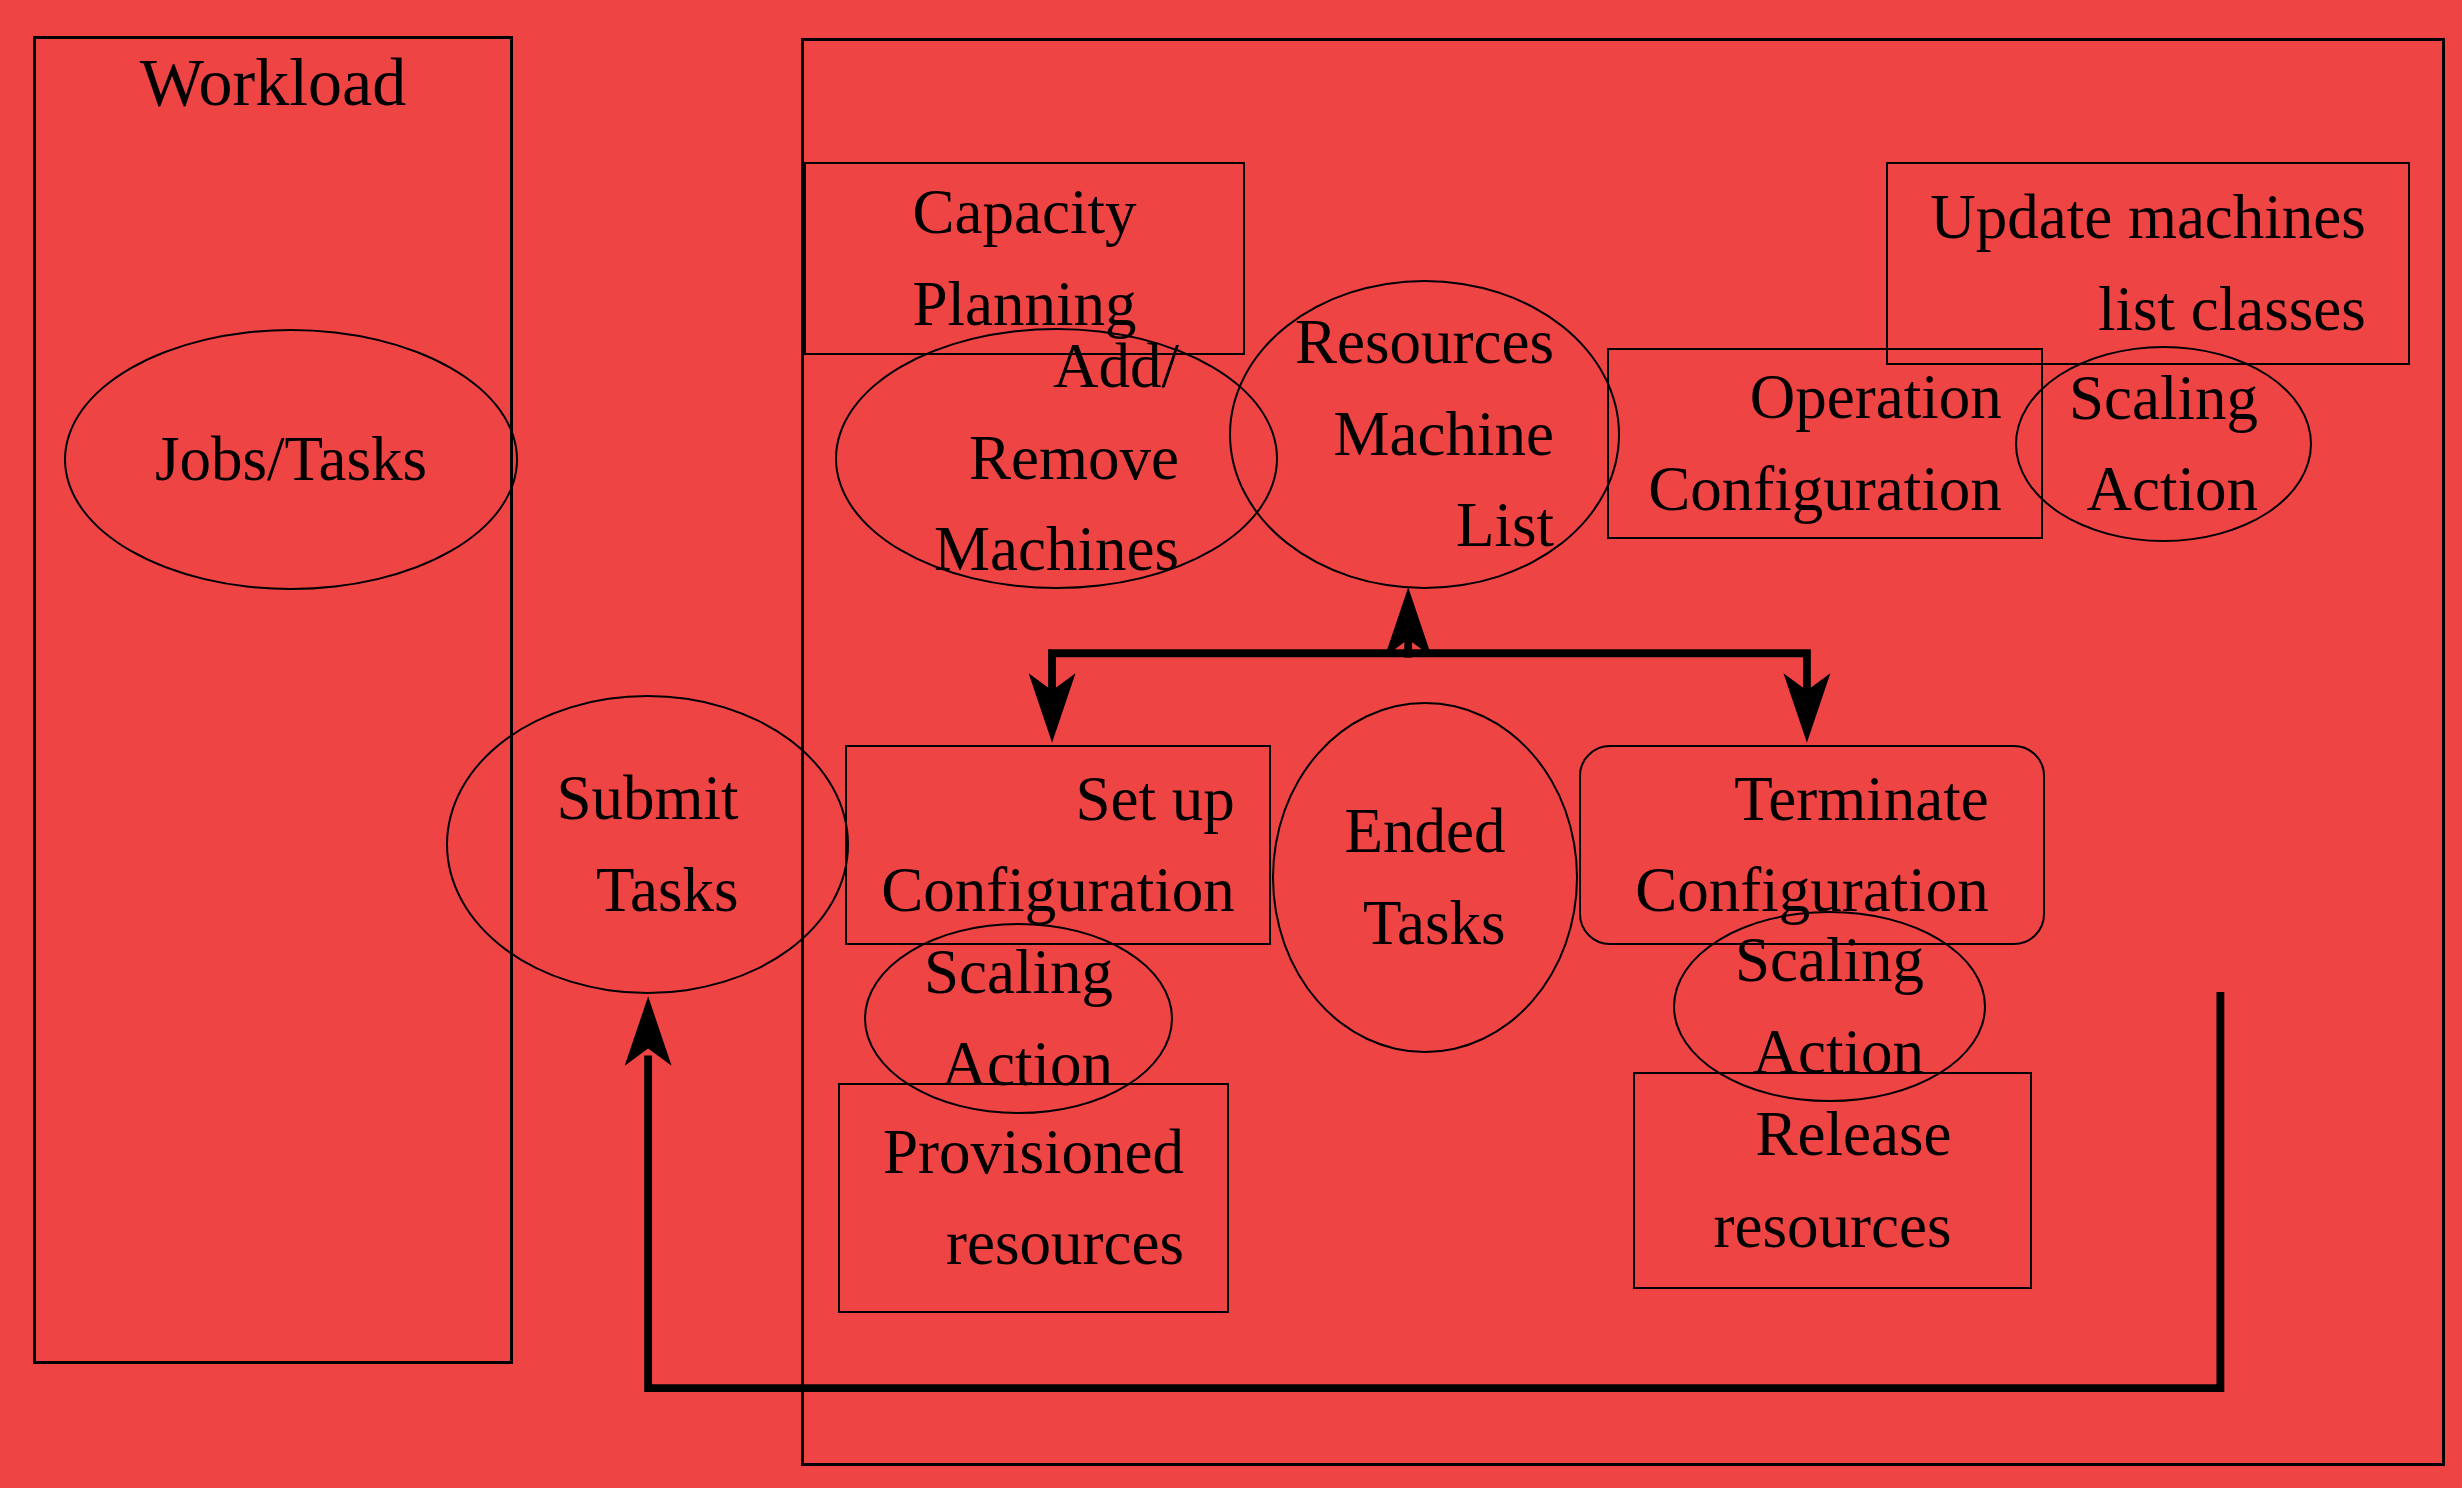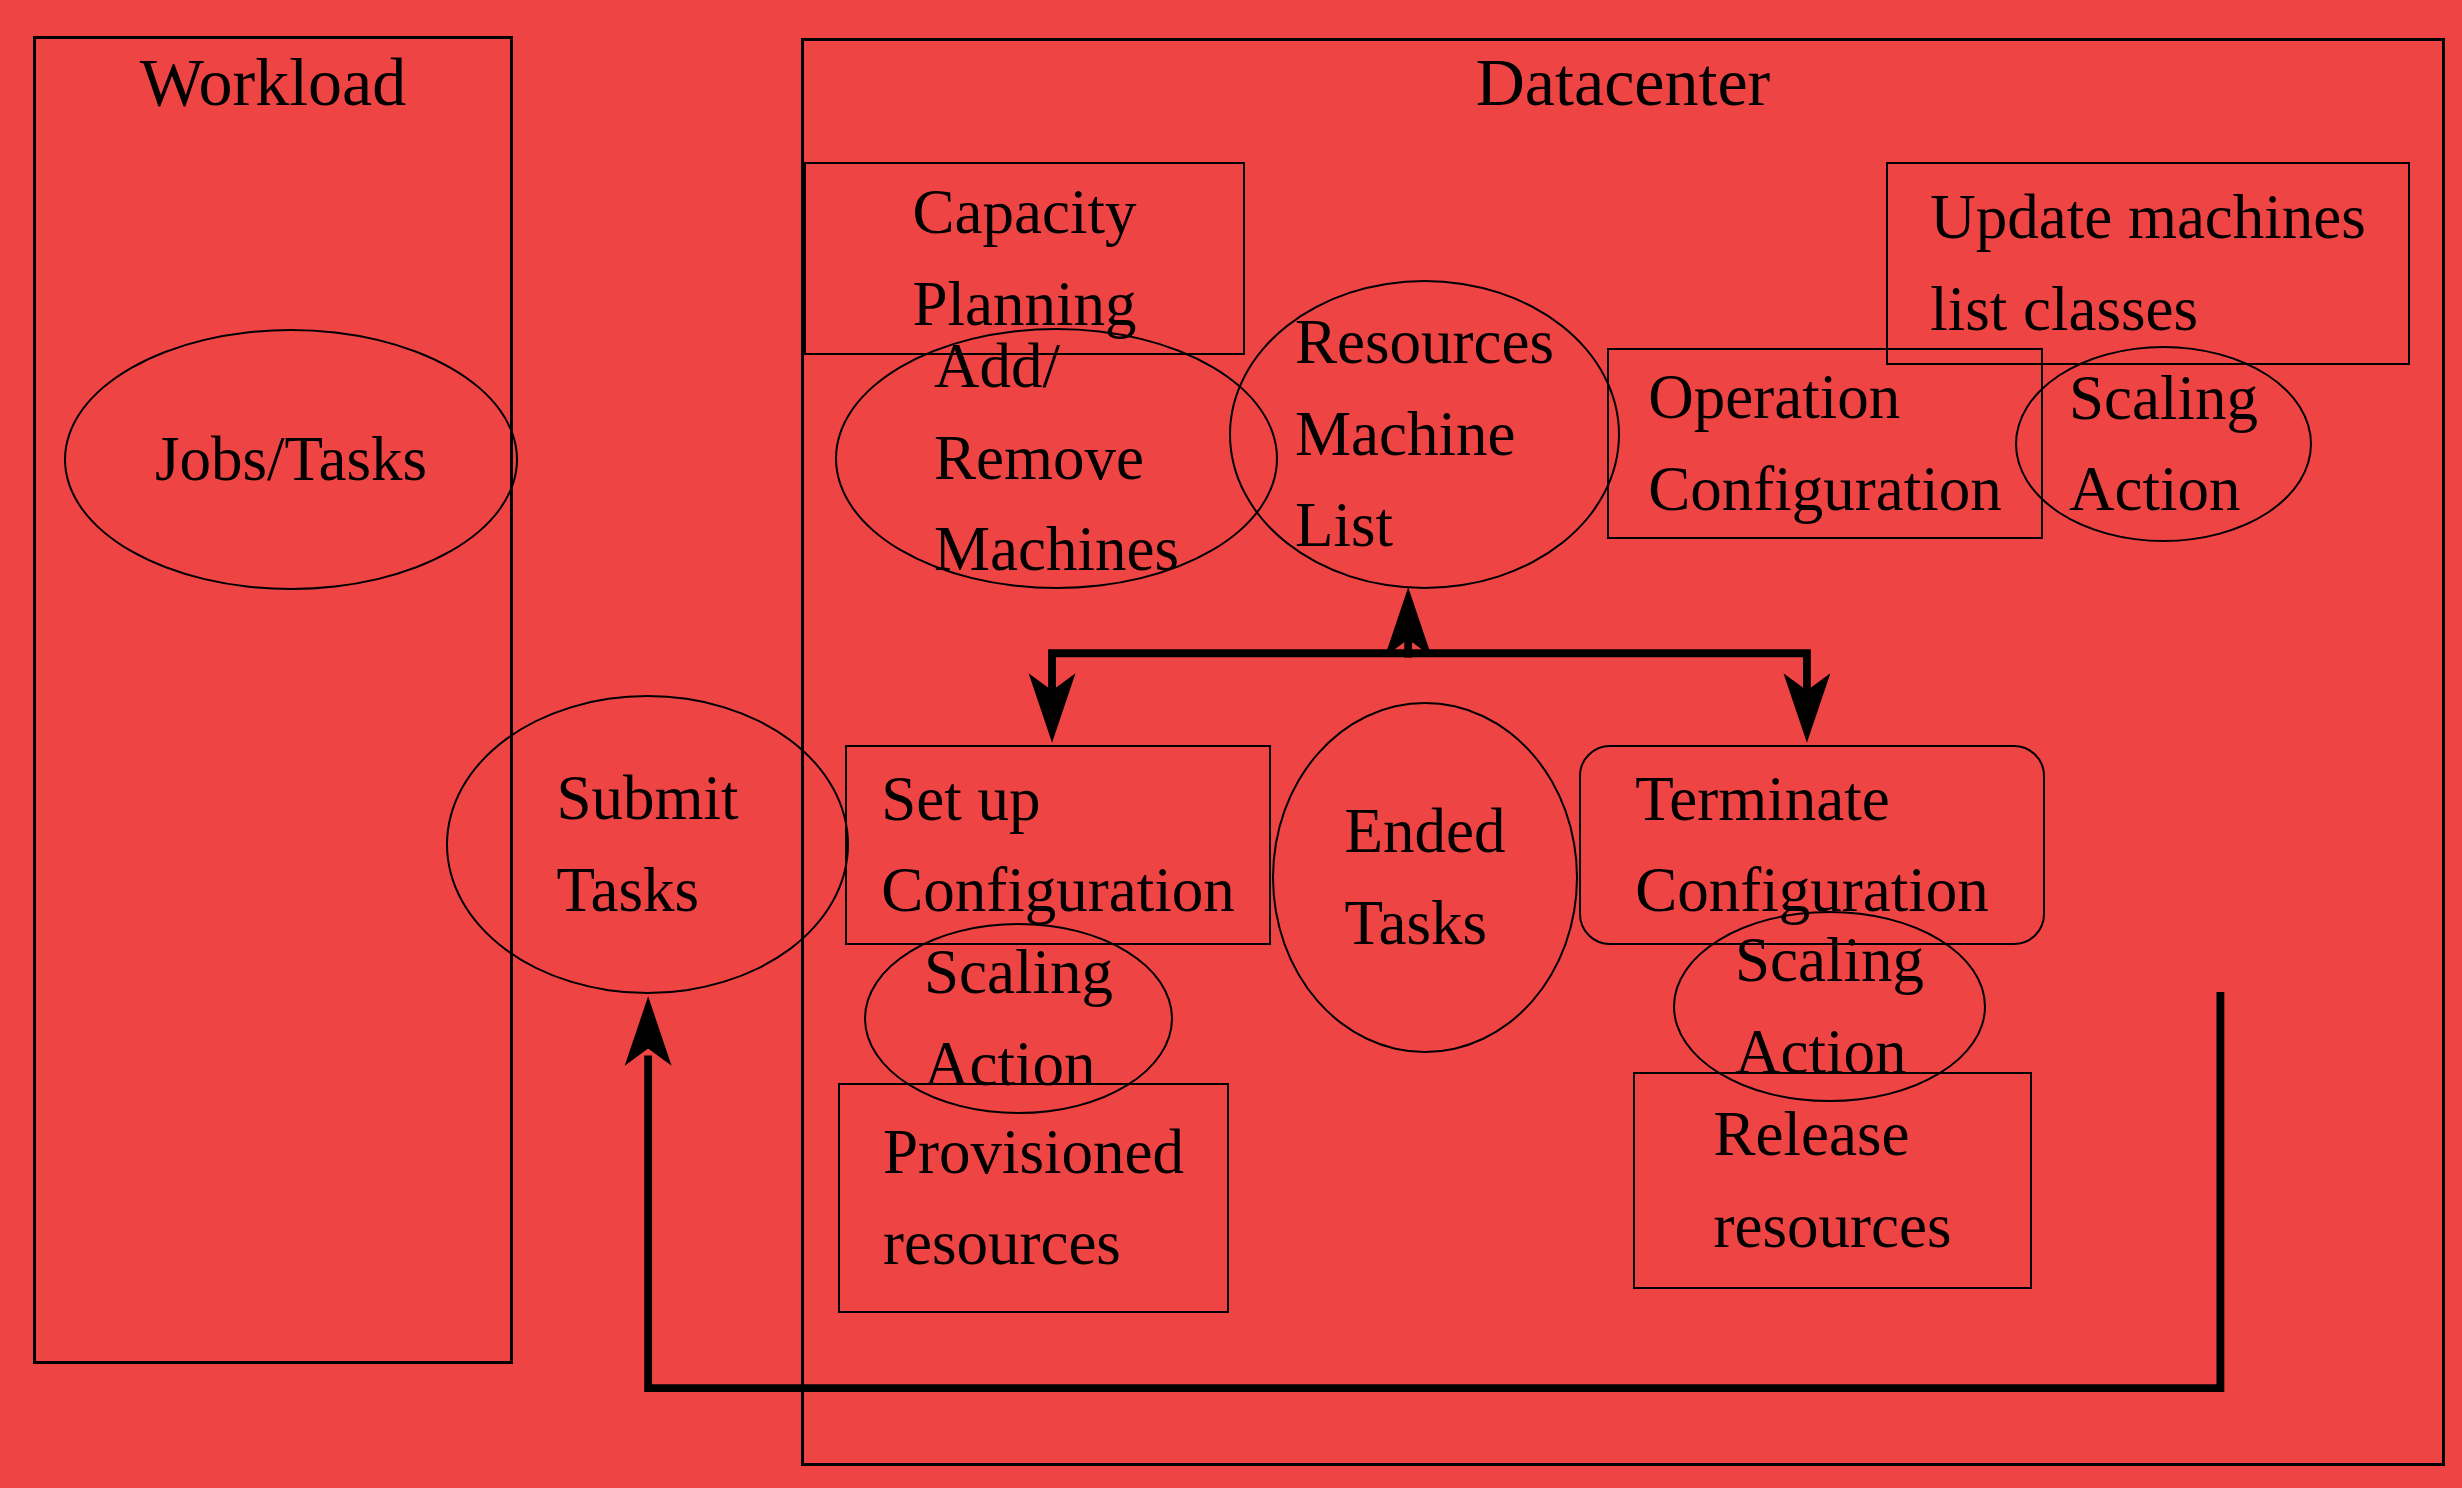--- a/index.html
+++ b/index.html
@@ -30,21 +30,21 @@
     white-space: pre-line;
   }
   .node {
     position: absolute;
     box-sizing: border-box;
     border: 2.6px solid #000;
     background: transparent;
     display: flex;
     align-items: center;
     justify-content: center;
-    text-align: left;
+    text-align: right;
     font-size: 63px;
     line-height: 1.45;
     white-space: pre-line;
   }
   .ellipse { border-radius: 50%; }
   .edge-label {
     position: absolute;
     font-size: 66px;
     line-height: 1.1;
     text-align: center;
@@ -60,21 +60,20 @@
 </style>
 </head>
 <body>
 
 <div id="canvas">
 
   <div class="container-box" style="left:33px; top:36px; width:480px; height:1328px;"></div>
   <div class="container-title" style="left:33px; top:45px; width:480px;">Workload</div>
 
   <div class="container-box" style="left:801px; top:38px; width:1644px; height:1428px;"></div>
-  <div class="container-title" style="left:801px; top:45px; width:1644px;">Datacenter</div>
 
   <div class="node" style="left:804px; top:162px; width:441px; height:193px;">Capacity
 Planning</div>
 
   <div class="node" style="left:1886px; top:162px; width:524px; height:203px;">Update machines
 list classes</div>
 
   <div class="node" style="left:1607px; top:348px; width:436px; height:191px;">Operation
 Configuration</div>
 

